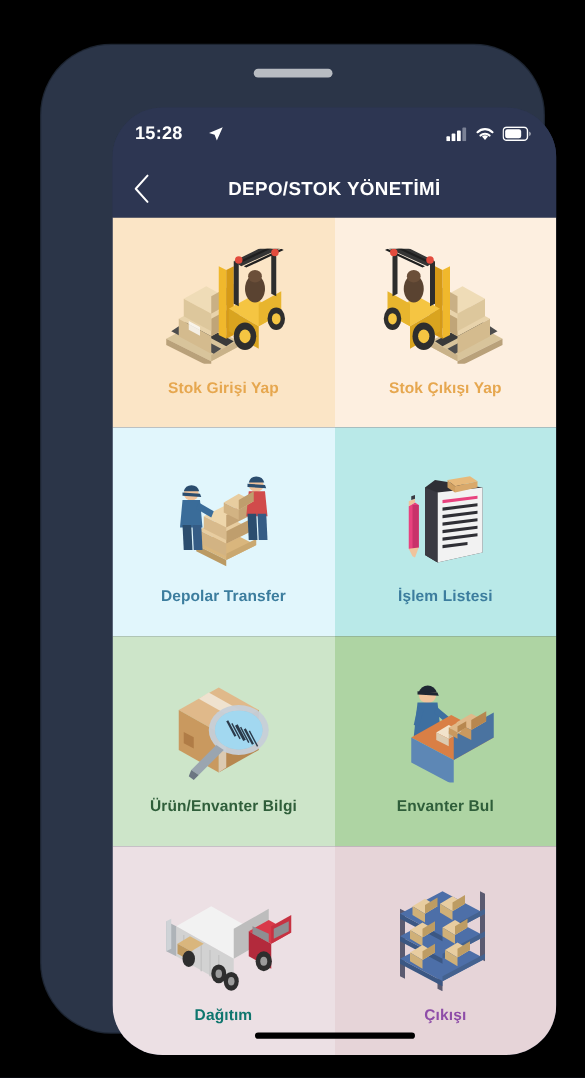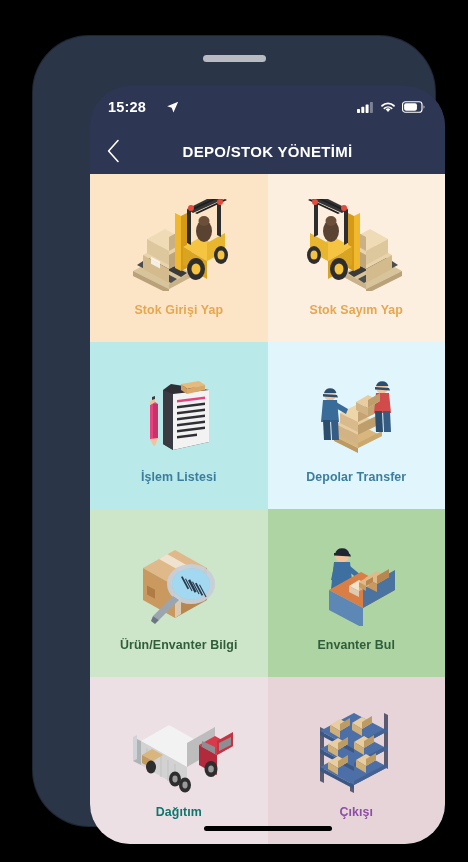--- a/index.html
+++ b/index.html
@@ -259,21 +259,60 @@
                 <ellipse cx="79" cy="22" rx="5.5" ry="5" fill="#6b4f39"></ellipse>
                 <circle cx="66" cy="9" r="3" fill="#e24b3d"></circle>
                 <circle cx="95" cy="3" r="3" fill="#e24b3d"></circle>
                 <ellipse cx="71" cy="70" rx="9" ry="11" fill="#2e2e2e"></ellipse>
                 <ellipse cx="71" cy="70" rx="4.5" ry="5.5" fill="#f5c542"></ellipse>
                 <ellipse cx="96" cy="56" rx="7" ry="9" fill="#2e2e2e"></ellipse>
                 <ellipse cx="96" cy="56" rx="3.5" ry="4.5" fill="#f5c542"></ellipse>
               </g>
             </svg>
           </div>
-          <div class="tile-label" style="color:#e6a74f">Stok Sayım Yap</div>
+          <div class="tile-label" style="color:#e6a74f">Stok Çıkışı Yap</div>
+        </div>
+
+        <div class="tile" style="background:#e1f6fc">
+          <div class="tile-art">
+            <svg width="100" height="90" viewBox="0 0 100 90">
+
+              <polygon points="28,68 52,80 76,68 52,56" fill="#d9b67d"></polygon>
+              <polygon points="28,68 28,73 52,85 52,80" fill="#bb9a63"></polygon>
+              <polygon points="52,80 76,68 76,63 52,75" fill="#caa870"></polygon>
+
+              <polygon points="30,56 52,67 74,56 52,45" fill="#e8cda0"></polygon>
+              <polygon points="30,56 30,66 52,77 52,67" fill="#d2b383"></polygon>
+              <polygon points="52,67 74,56 74,46 52,57" fill="#bf9e6d"></polygon>
+              <polygon points="34,45 52,54 70,45 52,36" fill="#eed6ab"></polygon>
+              <polygon points="34,45 34,55 52,64 52,54" fill="#d8ba8c"></polygon>
+              <polygon points="52,54 70,45 70,35 52,44" fill="#c4a374"></polygon>
+
+              <ellipse cx="24" cy="27" rx="6" ry="5.5" fill="#f0c39c"></ellipse>
+              <path d="M18 25 a6.4 6.4 0 0 1 12.4 0 Z" fill="#2b4d6e"></path>
+              <path d="M17 26 l14 1 1 2.6 -15 -1 Z" fill="#2b4d6e"></path>
+              <path d="M17 32 h14 l2 22 h-18 Z" fill="#3a6c99"></path>
+              <path d="M17 52 h7 l1 20 h-7 Z" fill="#2b4d6e"></path>
+              <path d="M25 52 h7 l1 20 h-7 Z" fill="#355c85"></path>
+              <path d="M30 34 l12 7 -2 5 -12 -7 Z" fill="#3a6c99"></path>
+
+              <ellipse cx="76" cy="20" rx="6" ry="5.5" fill="#f0c39c"></ellipse>
+              <path d="M70 18 a6.4 6.4 0 0 1 12.4 0 Z" fill="#2b4d6e"></path>
+              <path d="M69 19 l14 1 1 2.6 -15 -1 Z" fill="#2b4d6e"></path>
+              <path d="M70 25 h13 l2 20 h-17 Z" fill="#d14b4b"></path>
+              <path d="M69 43 h7 l1 21 h-7 Z" fill="#2b4d6e"></path>
+              <path d="M77 43 h7 l1 21 h-7 Z" fill="#355c85"></path>
+              <path d="M70 28 l-12 7 2 5 12 -7 Z" fill="#d14b4b"></path>
+
+              <polygon points="50,34 62,40 74,33 62,27" fill="#e8cda0"></polygon>
+              <polygon points="50,34 50,42 62,48 62,40" fill="#d2b383"></polygon>
+              <polygon points="62,40 74,33 74,25 62,32" fill="#bf9e6d"></polygon>
+            </svg>
+          </div>
+          <div class="tile-label" style="color:#3c7d9e">Depolar Transfer</div>
         </div>
 
         <div class="tile" style="background:#b9e9e8">
           <div class="tile-art">
             <svg width="84" height="90" viewBox="0 0 84 90">
 
               <polygon points="26,22 34,16 72,22 72,74 36,82 26,76" fill="#2f2f35"></polygon>
               <polygon points="36,26 72,22 72,74 36,82" fill="#f2f2f2"></polygon>
               <polygon points="26,22 36,26 36,82 26,76" fill="#3a3a42"></polygon>
 
@@ -290,59 +329,20 @@
               <polygon points="40,68 60,65.5 60,68 40,70.5" fill="#2f2f35"></polygon>
 
               <polygon points="13,37 18,34 21,36 21,70 16,73 13,71" fill="#e8427e"></polygon>
               <polygon points="16,36 21,36 21,70 16,73" fill="#c8326a"></polygon>
               <polygon points="13,37 18,34 18,31 13,33" fill="#f0c39c"></polygon>
               <polygon points="15,32 18,31 18,28 15,29" fill="#3a3a42"></polygon>
               <polygon points="13,71 21,70 18,78 16,77" fill="#f0c39c"></polygon>
             </svg>
           </div>
           <div class="tile-label" style="color:#3c7d9e">İşlem Listesi</div>
-        </div>
-
-        <div class="tile" style="background:#e1f6fc">
-          <div class="tile-art">
-            <svg width="100" height="90" viewBox="0 0 100 90">
-
-              <polygon points="28,68 52,80 76,68 52,56" fill="#d9b67d"></polygon>
-              <polygon points="28,68 28,73 52,85 52,80" fill="#bb9a63"></polygon>
-              <polygon points="52,80 76,68 76,63 52,75" fill="#caa870"></polygon>
-
-              <polygon points="30,56 52,67 74,56 52,45" fill="#e8cda0"></polygon>
-              <polygon points="30,56 30,66 52,77 52,67" fill="#d2b383"></polygon>
-              <polygon points="52,67 74,56 74,46 52,57" fill="#bf9e6d"></polygon>
-              <polygon points="34,45 52,54 70,45 52,36" fill="#eed6ab"></polygon>
-              <polygon points="34,45 34,55 52,64 52,54" fill="#d8ba8c"></polygon>
-              <polygon points="52,54 70,45 70,35 52,44" fill="#c4a374"></polygon>
-
-              <ellipse cx="24" cy="27" rx="6" ry="5.5" fill="#f0c39c"></ellipse>
-              <path d="M18 25 a6.4 6.4 0 0 1 12.4 0 Z" fill="#2b4d6e"></path>
-              <path d="M17 26 l14 1 1 2.6 -15 -1 Z" fill="#2b4d6e"></path>
-              <path d="M17 32 h14 l2 22 h-18 Z" fill="#3a6c99"></path>
-              <path d="M17 52 h7 l1 20 h-7 Z" fill="#2b4d6e"></path>
-              <path d="M25 52 h7 l1 20 h-7 Z" fill="#355c85"></path>
-              <path d="M30 34 l12 7 -2 5 -12 -7 Z" fill="#3a6c99"></path>
-
-              <ellipse cx="76" cy="20" rx="6" ry="5.5" fill="#f0c39c"></ellipse>
-              <path d="M70 18 a6.4 6.4 0 0 1 12.4 0 Z" fill="#2b4d6e"></path>
-              <path d="M69 19 l14 1 1 2.6 -15 -1 Z" fill="#2b4d6e"></path>
-              <path d="M70 25 h13 l2 20 h-17 Z" fill="#d14b4b"></path>
-              <path d="M69 43 h7 l1 21 h-7 Z" fill="#2b4d6e"></path>
-              <path d="M77 43 h7 l1 21 h-7 Z" fill="#355c85"></path>
-              <path d="M70 28 l-12 7 2 5 12 -7 Z" fill="#d14b4b"></path>
-
-              <polygon points="50,34 62,40 74,33 62,27" fill="#e8cda0"></polygon>
-              <polygon points="50,34 50,42 62,48 62,40" fill="#d2b383"></polygon>
-              <polygon points="62,40 74,33 74,25 62,32" fill="#bf9e6d"></polygon>
-            </svg>
-          </div>
-          <div class="tile-label" style="color:#3c7d9e">Depolar Transfer</div>
         </div>
 
         <div class="tile" style="background:#cde5c9">
           <div class="tile-art">
             <svg width="100" height="92" viewBox="0 0 100 92">
 
               <polygon points="14,34 46,52 78,34 46,16" fill="#e0b98a"></polygon>
               <polygon points="14,34 14,66 46,84 46,52" fill="#c9995f"></polygon>
               <polygon points="46,52 78,34 78,66 46,84" fill="#b7874f"></polygon>
 

